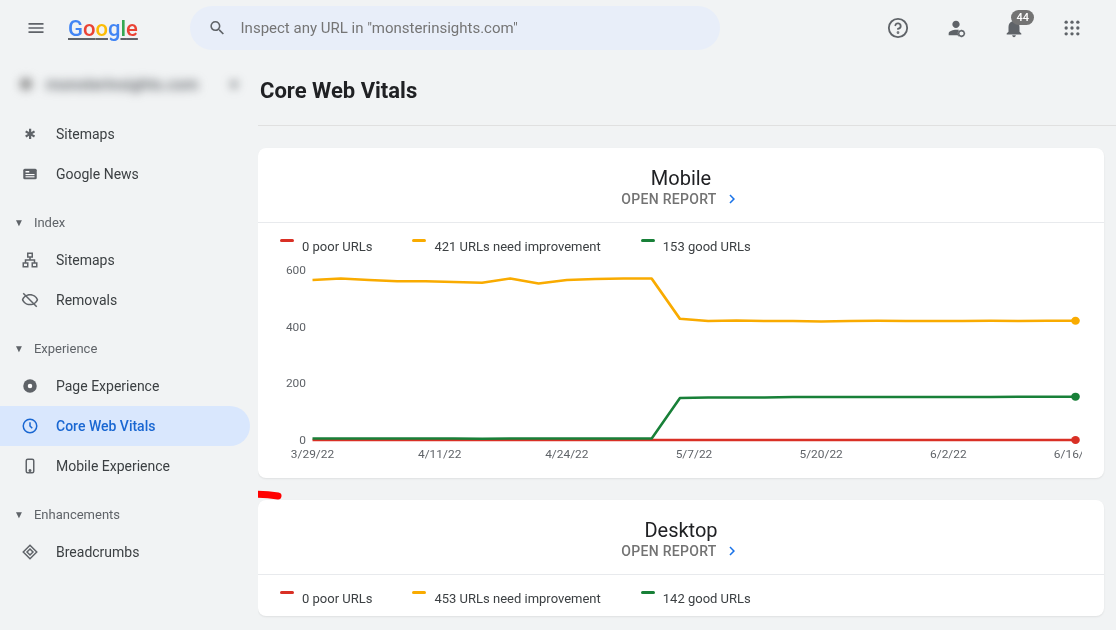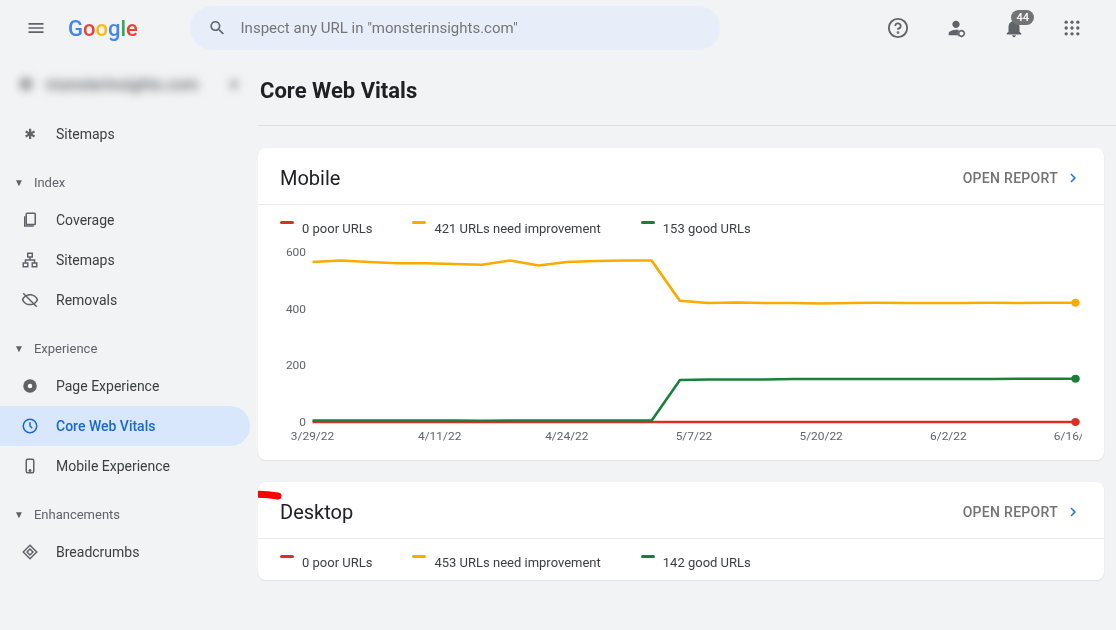--- a/index.html
+++ b/index.html
@@ -1,20 +1,20 @@
 <!DOCTYPE html>
 <html><head>
 <meta charset="utf-8">
 <style>
   * { box-sizing: border-box; margin: 0; padding: 0; font-family: 'Google Sans', Roboto, Arial, sans-serif; }
   body { background: #f1f3f4; width: 1116px; height: 630px; overflow: hidden; color: #202124; }
   
   .header { height: 56px; display: flex; align-items: center; padding: 0 16px; gap: 12px; }
   .menu-btn { width: 40px; height: 40px; display: flex; align-items: center; justify-content: center; border-radius: 50%; cursor: pointer; }
-  .logo { display: flex; align-items: flex-start; gap: 6px; font-size: 22px; color: #5f6368; }
+  .logo { display: flex; align-items: flex-start; gap: 6px; font-size: 22px; color: #5f6368; text-decoration: underline; }
   .google-logo { font-size: 22px; font-weight: 500; }
   .g1 { color: #4285f4; } .g2 { color: #ea4335; } .g3 { color: #fbbc04; } .g4 { color: #4285f4; } .g5 { color: #34a853; } .g6 { color: #ea4335; }
   .search-bar { flex: 1; max-width: 530px; height: 44px; background: #e8eef9; border-radius: 22px; display: flex; align-items: center; padding: 0 18px; gap: 14px; margin-left: 40px; }
   .search-bar input { border: none; background: transparent; outline: none; font-size: 15px; color: #5f6368; width: 100%; }
   .header-icons { display: flex; align-items: center; gap: 18px; margin-left: auto; padding-right: 8px; }
   .icon-btn { width: 40px; height: 40px; display: flex; align-items: center; justify-content: center; cursor: pointer; position: relative; }
   .badge { position: absolute; top: 2px; right: 0px; background: #737373; color: white; font-size: 11px; font-weight: 500; border-radius: 10px; padding: 1px 5px; }
   
   .container { display: flex; height: calc(100% - 56px); }
   .sidebar { width: 258px; padding-top: 8px; }
@@ -25,21 +25,21 @@
   .nav-item.selected { background: #d9e7fd; color: #1967d2; font-weight: 500; }
   .nav-section { height: 36px; display: flex; align-items: center; padding: 0 0 0 14px; gap: 10px; font-size: 13px; color: #5f6368; cursor: pointer; margin-top: 10px; }
   .nav-section .arrow { font-size: 10px; }
   .nav-icon { width: 20px; height: 20px; display: flex; align-items: center; justify-content: center; color: #5f6368; }
   .nav-item.selected .nav-icon { color: #1967d2; }
   
   .main { flex: 1; padding: 22px 0 0 0; overflow: hidden; position: relative; }
   .page-title { font-size: 22px; color: #202124; padding: 0 0 22px 2px; border-bottom: 1px solid #e0e0e0; margin-right: 0; }
   
   .card { background: white; border-radius: 8px; margin-top: 22px; margin-right: 12px; box-shadow: 0 1px 2px rgba(0,0,0,0.08); }
-  .card-header { display: flex; justify-content: space-between; align-items: center; padding: 18px 22px 14px 22px; border-bottom: 1px solid #e8eaed; }
+  .card-header { display: flex; align-items: center; padding: 18px 22px 14px 22px; border-bottom: 1px solid #e8eaed; flex-direction: column; }
   .card-title { font-size: 20px; color: #202124; }
   .open-report { color: #737373; font-size: 14px; font-weight: 500; display: flex; align-items: center; gap: 6px; cursor: pointer; letter-spacing: 0.3px; }
   
   .legend { display: flex; gap: 40px; padding: 16px 22px 10px 22px; font-size: 13px; color: #3c4043; }
   .legend-item { display: flex; align-items: flex-start; gap: 8px; }
   .legend-dash { width: 14px; height: 3px; border-radius: 2px; }
   .red { background: #d93025; } .yellow { background: #f9ab00; } .green { background: #188038; }
   
   .chart-container { padding: 0 22px 14px 22px; }
   .chart-svg { width: 100%; height: 200px; }
@@ -108,33 +108,35 @@
     <div class="prop-selector">
       <span class="prop-dot"></span>
       <span style="font-weight:500;">monsterinsights.com</span>
       <span style="margin-left:auto;">▾</span>
     </div>
 
     <div class="nav-item">
       <span class="nav-icon">✱</span>
       <span>Sitemaps</span>
     </div>
+    <div class="nav-item">
+      <span class="nav-icon">
+          <svg width="18" height="18" viewBox="0 0 24 24" fill="#5f6368">
+            <rect x="3" y="5" width="18" height="14" rx="2"></rect>
+            <rect x="6" y="8" width="5" height="2" fill="white"></rect>
+            <rect x="6" y="12" width="12" height="1.5" fill="white"></rect>
+            <rect x="6" y="15" width="12" height="1.5" fill="white"></rect>
+          </svg>
+        </span>
+      <span>Google News</span>
+    </div>
 
     <div class="nav-section">
       <span class="arrow">▼</span>
       <span>Index</span>
-    </div>
-    <div class="nav-item">
-      <span class="nav-icon">
-          <svg width="18" height="18" viewBox="0 0 24 24" fill="none" stroke="#5f6368" stroke-width="2">
-            <rect x="7" y="3" width="12" height="15" rx="1"></rect>
-            <path d="M5 7v13h12"></path>
-          </svg>
-        </span>
-      <span>Coverage</span>
     </div>
     <div class="nav-item">
       <span class="nav-icon">
           <svg width="18" height="18" viewBox="0 0 24 24" fill="none" stroke="#5f6368" stroke-width="2">
             <rect x="9" y="3" width="6" height="5"></rect>
             <rect x="3" y="16" width="6" height="5"></rect>
             <rect x="15" y="16" width="6" height="5"></rect>
             <path d="M12 8v4M6 16v-4h12v4"></path>
           </svg>
         </span>

